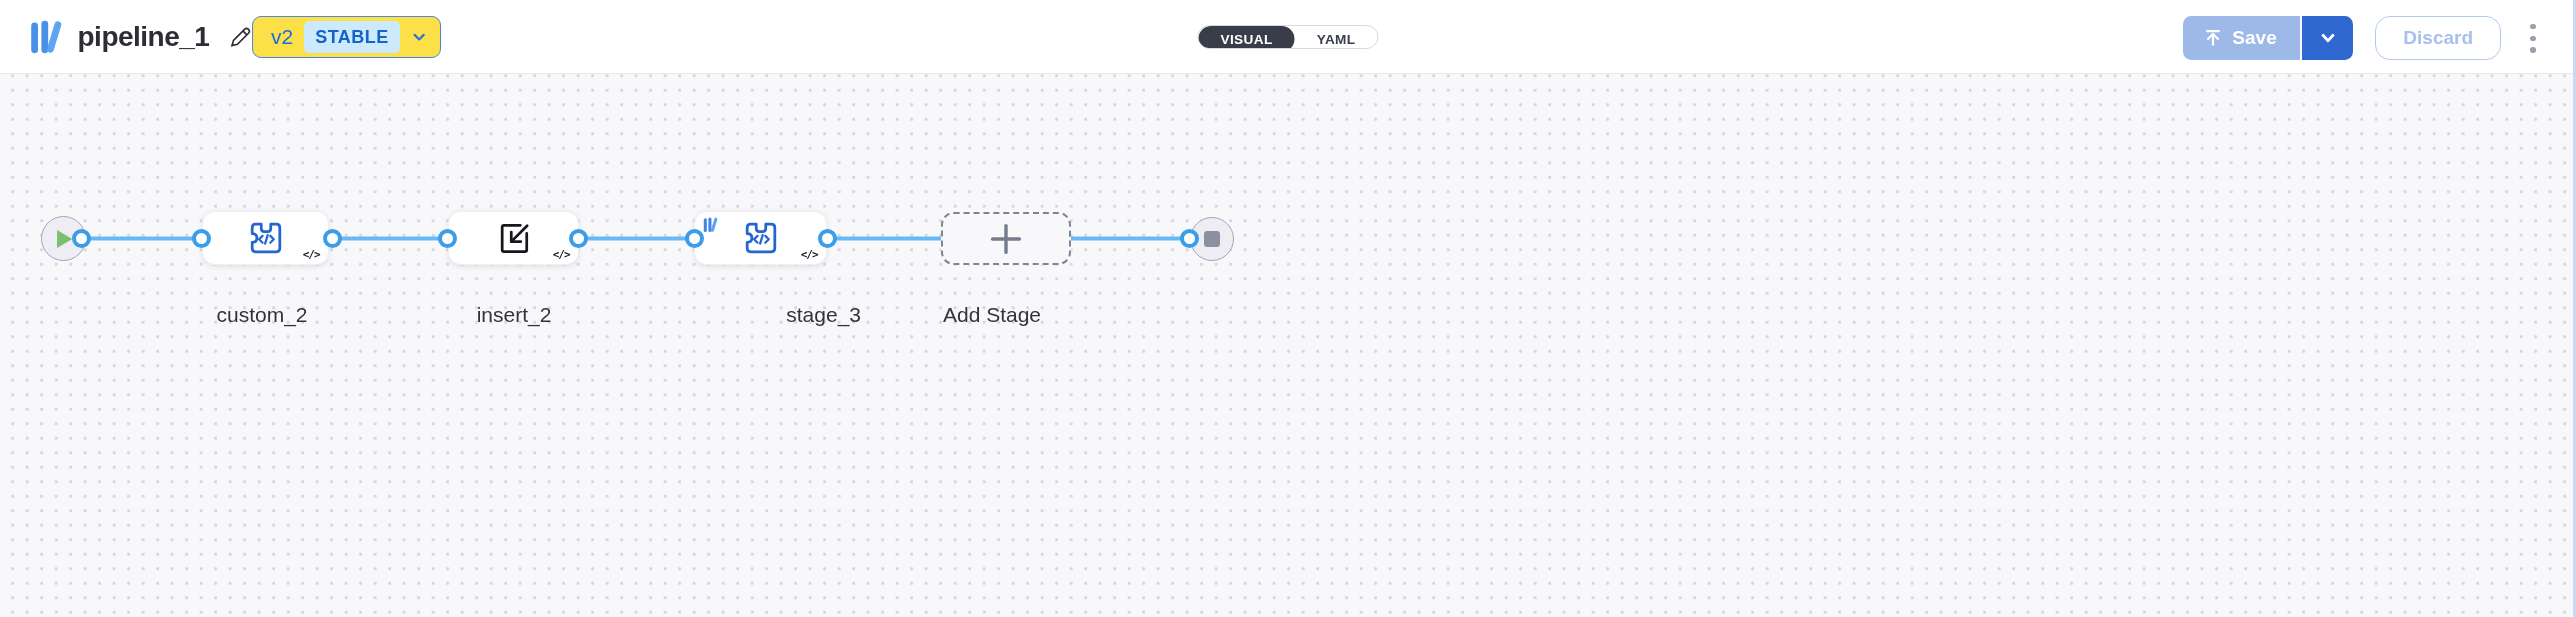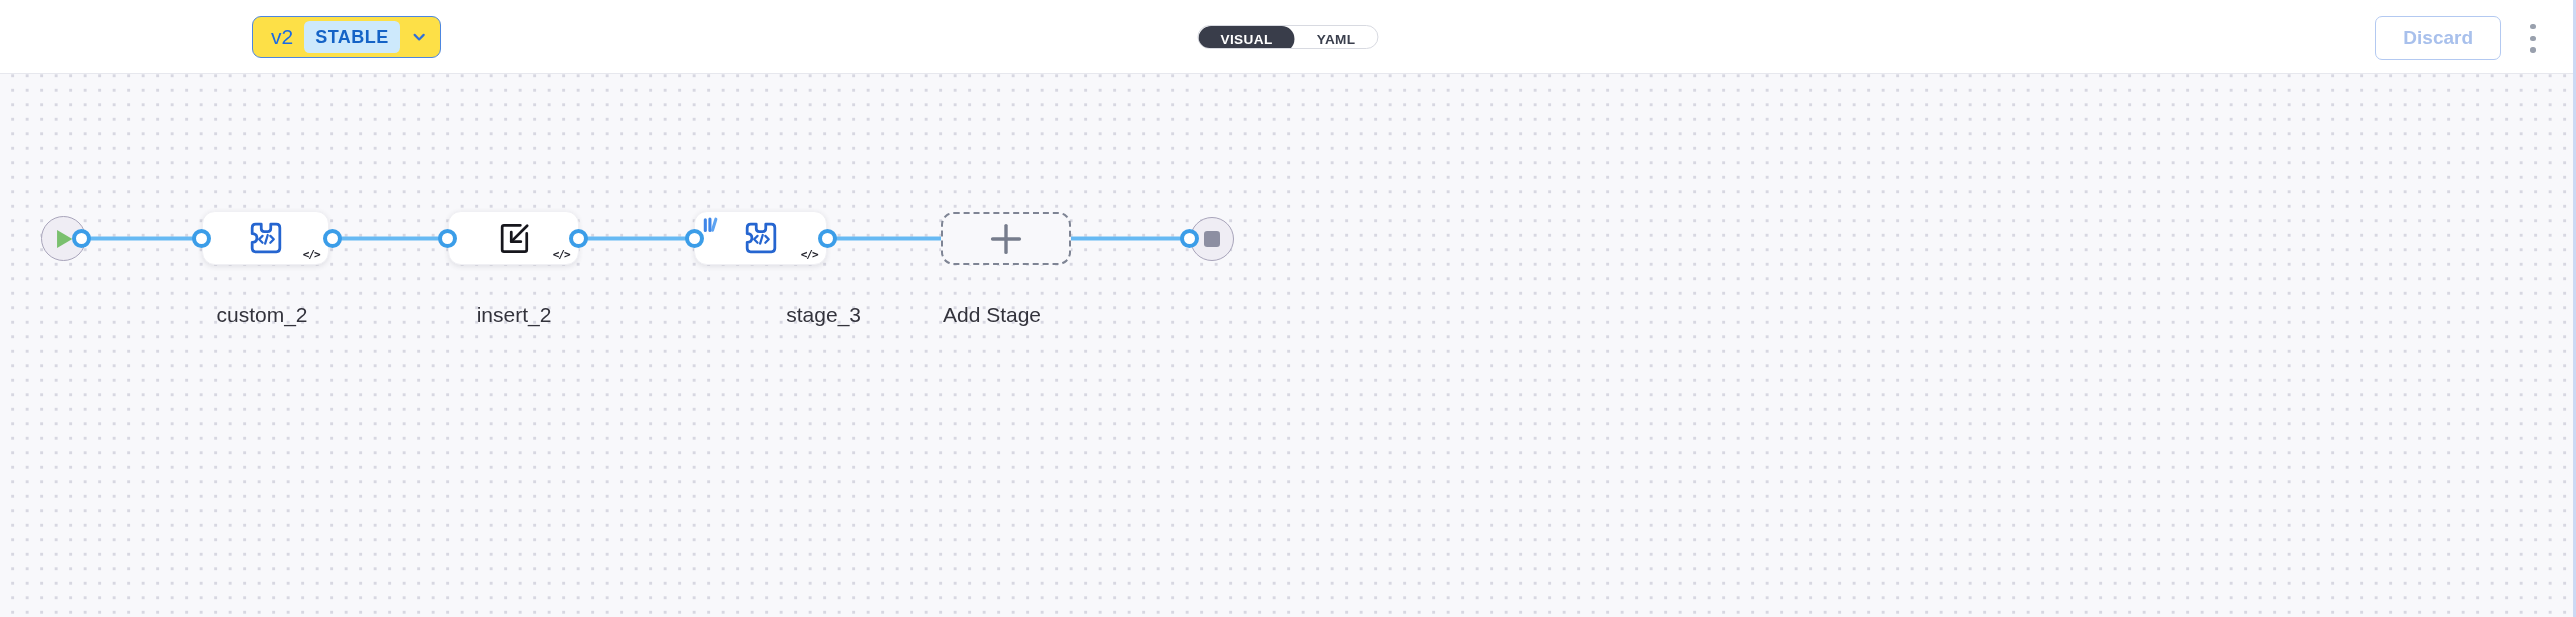--- a/index.html
+++ b/index.html
@@ -31,21 +31,21 @@
 
   .actions { position:absolute; right:33px; top:16.3px; height:44px; display:flex;
     align-items:center; gap:22px; }
   .save-split { display:flex; height:44px; border-radius:8.2px; overflow:hidden; cursor:pointer; }
   .save-main { display:flex; align-items:center; gap:9px; padding:0 23.6px 0 20px;
     background:#9db9e8; color:#fff; font-size:19px; font-weight:700;
     border-right:2.3px solid rgba(255,255,255,0.95); }
   .save-caret { width:51px; background:#2f68d1; display:flex; align-items:center;
     justify-content:center; }
   .discard-btn { height:44px; padding:0 27px; background:#fff; border:1.8px solid #b3c9f1;
-    border-radius:7px; color:#a8c0ec; font-size:19px; font-weight:700; display:flex;
+    border-radius:15px; color:#a8c0ec; font-size:19px; font-weight:700; display:flex;
     align-items:center; cursor:pointer; }
   .kebab { display:flex; flex-direction:column; gap:6.4px; padding:5.4px 7.3px; cursor:pointer; }
   .kebab i { width:5.4px; height:5.4px; border-radius:50%; background:#99a0ad; display:block; }
 
   
   .canvas { position:relative; width:100%; height:544px; background:#f8f8fb;
     background-image:radial-gradient(#d7d7e1 1.5px, transparent 1.5px);
     background-size:14.5px 14.5px; background-position:5.4px 9px; overflow:hidden; }
   .right-edge { position:absolute; right:0; top:0; width:2.7px; height:617px;
     background:#ccd9f4; z-index:9; }
@@ -72,35 +72,62 @@
   .port { position:absolute; width:19px; height:19px; border-radius:50%;
     background:#ffffff; border:4.5px solid #3b9de8; z-index:3; }
 
   .node-label { position:absolute; top:229px; width:200px; text-align:center;
     font-size:21px; color:#33333c; z-index:2; }
 </style>
 </head>
 <body>
 
 <div class="header">
+  <div class="brand">
+    <svg class="logo-svg" viewBox="0 0 38 40">
+      <rect x="1" y="3" width="8" height="36" rx="4" fill="#4a90e8"></rect>
+      <rect x="13" y="1" width="8" height="38" rx="4" fill="#4a90e8"></rect>
+      <rect x="24" y="1" width="8" height="38" rx="4" fill="#5ea4f2" transform="rotate(17 28 20)"></rect>
+    </svg>
+    <span class="title">pipeline_1</span>
+    <svg class="pencil" viewBox="0 0 24 24" fill="none" stroke="#2b2b33" stroke-width="1.7">
+      <path d="M3 21 L4.6 15.6 L15.8 4.4 Q17.8 2.4 19.8 4.4 Q21.8 6.4 19.8 8.4 L8.6 19.6 L3 21 Z"></path>
+      <path d="M14.2 6 L18.2 10"></path>
+    </svg>
+  </div>
 
   <div class="version-select">
     <span class="version-label">v2</span>
     <span class="stable-badge">STABLE</span>
     <svg class="vs-chevron" viewBox="0 0 18 18" fill="none" stroke="#2f6fd8" stroke-width="2.4" stroke-linecap="round" stroke-linejoin="round">
       <path d="M4 6.5 L9 11.5 L14 6.5"></path>
     </svg>
   </div>
 
   <div class="mode-toggle">
     <div class="mode-opt selected">VISUAL</div>
     <div class="mode-opt">YAML</div>
   </div>
 
   <div class="actions">
+    <div class="save-split">
+      <div class="save-main">
+        <svg width="20" height="20" viewBox="0 0 22 22" fill="none" stroke="#ffffff" stroke-width="2.4" stroke-linecap="round" stroke-linejoin="round">
+          <path d="M4.5 3.5 H17.5"></path>
+          <path d="M11 18.5 V7"></path>
+          <path d="M5.5 12 L11 6.5 L16.5 12"></path>
+        </svg>
+        <span>Save</span>
+      </div>
+      <div class="save-caret">
+        <svg width="20" height="20" viewBox="0 0 22 22" fill="none" stroke="#ffffff" stroke-width="3" stroke-linecap="round" stroke-linejoin="round">
+          <path d="M5.5 8 L11 14 L16.5 8"></path>
+        </svg>
+      </div>
+    </div>
     <div class="discard-btn">Discard</div>
     <div class="kebab">
       <i></i>
       <i></i>
       <i></i>
     </div>
   </div>
 </div>
 
 <div class="canvas">

